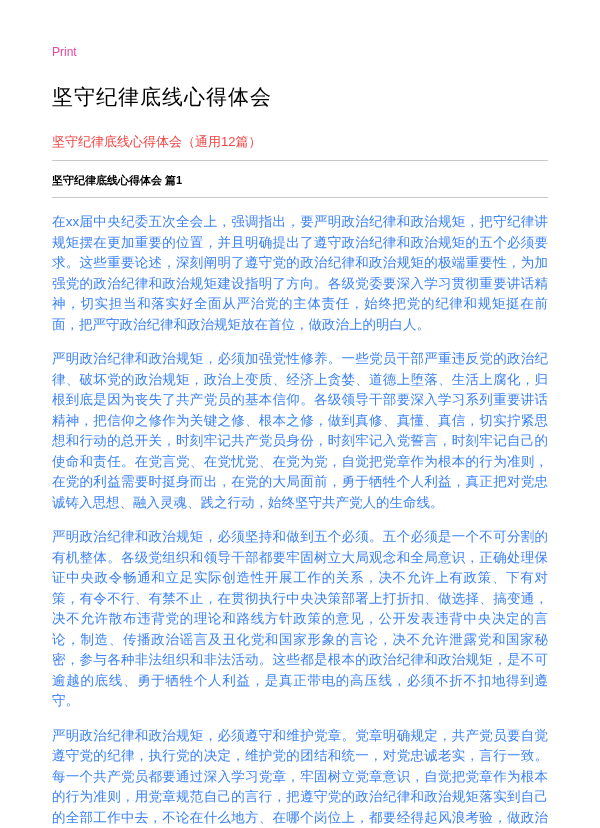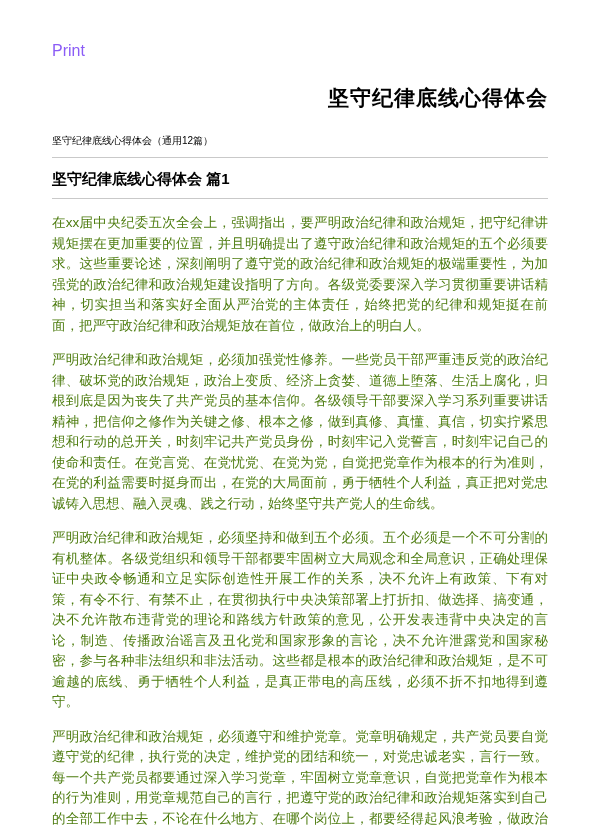--- a/index.html
+++ b/index.html
@@ -6,54 +6,54 @@
     .page {
       width: 600px;
       min-height: 828px;
       box-sizing: border-box;
       background: #ffffff;
       padding: 42px 52px 30px 52px;
       font-family: "Liberation Sans", "DejaVu Sans", sans-serif;
       color: #1a1a1a;
     }
     .print-label {
-      font-size: 16px;
-      color: #8b5cf6;
+      font-size: 12px;
+      color: #ec4899;
       margin-bottom: 24px;
       cursor: pointer;
       display: inline-block;
     }
     .doc-title {
-      text-align: right;
+      text-align: left;
       font-size: 21px;
-      font-weight: bold;
+      font-weight: normal;
       margin: 0 0 22px 0;
       color: #000000;
       letter-spacing: 1px;
     }
     .doc-subtitle {
-      font-size: 10px;
-      color: #000000;
+      font-size: 13px;
+      color: #ef4444;
       padding-bottom: 9px;
       border-bottom: 1px solid #c9c9c9;
       margin-bottom: 12px;
     }
     .section-heading {
-      font-size: 15px;
+      font-size: 11px;
       font-weight: bold;
       color: #000000;
       padding-bottom: 9px;
       border-bottom: 1px solid #c9c9c9;
       margin-bottom: 14px;
     }
     .body-paragraph {
       font-size: 13.5px;
       line-height: 1.52;
       text-align: justify;
-      color: #4d7c0f;
+      color: #3b82f6;
       margin: 0 0 14px 0;
       word-break: break-all;
     }
   </style>
 </head>
 <body>
 
 <div class="page">
 
   <div class="print-label">Print</div>

